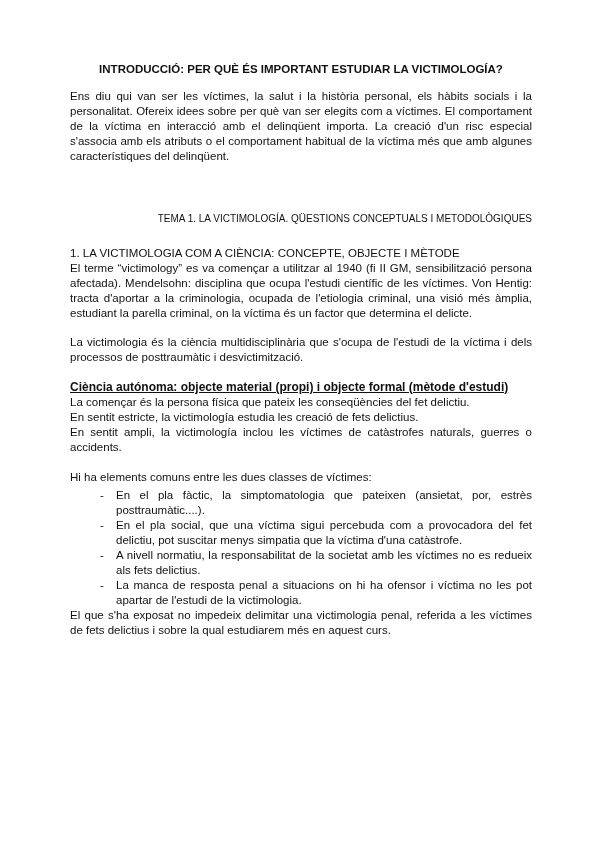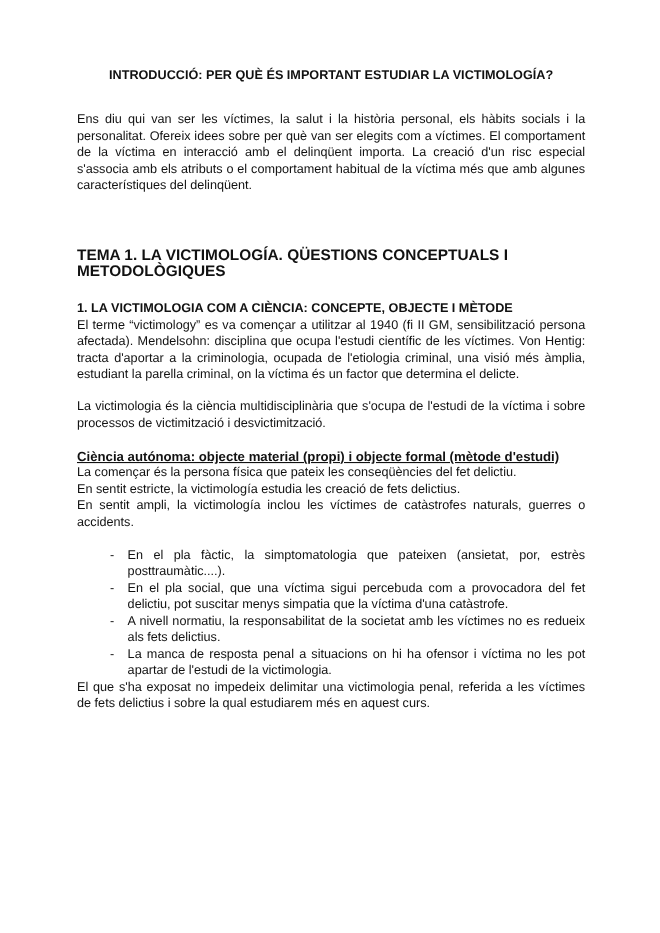--- a/index.html
+++ b/index.html
@@ -20,38 +20,38 @@
     height: 848px;
     padding: 62px 68px 40px 70px;
     background: #ffffff;
     overflow: hidden;
   }
   .doc-title {
     text-align: center;
     font-weight: bold;
     font-size: 11.5px;
     line-height: 15px;
-    margin: 0 0 25px 0;
+    margin: 0 0 12px 0;
   }
   .para {
     font-size: 11.5px;
     line-height: 15px;
     text-align: justify;
     margin: 0;
   }
   .intro-para { margin-bottom: 47px; }
   .tema-heading {
-    text-align: left;
-    font-weight: bold;
-    font-size: 14px;
+    text-align: right;
+    font-weight: normal;
+    font-size: 10px;
     line-height: 15px;
     margin: 0 0 20px 0;
   }
   .section-heading {
-    font-weight: bold;
+    font-weight: normal;
     font-size: 11.5px;
     line-height: 15px;
     margin: 0;
   }
   .para-terme { margin-bottom: 14px; }
   .para-def { margin-bottom: 15px; }
   .ciencia-heading-full {
     font-weight: bold;
     text-decoration: underline;
     font-size: 12px;
@@ -99,29 +99,30 @@
   <h1 class="doc-title">INTRODUCCIÓ: PER QUÈ ÉS IMPORTANT ESTUDIAR LA VICTIMOLOGÍA?</h1>
 
   <p class="para intro-para">Ens diu qui van ser les víctimes, la salut i la història personal, els hàbits socials i la personalitat. Ofereix idees sobre per què van ser elegits com a víctimes. El comportament de la víctima en interacció amb el delinqüent importa. La creació d'un risc especial s'associa amb els atributs o el comportament habitual de la víctima més que amb algunes característiques del delinqüent.</p>
 
   <h2 class="tema-heading">TEMA 1. LA VICTIMOLOGÍA. QÜESTIONS CONCEPTUALS I METODOLÒGIQUES</h2>
 
   <h3 class="section-heading">1. LA VICTIMOLOGIA COM A CIÈNCIA: CONCEPTE, OBJECTE I MÈTODE</h3>
 
   <p class="para para-terme">El terme “victimology” es va començar a utilitzar al 1940 (fi II GM, sensibilització persona afectada). Mendelsohn: disciplina que ocupa l'estudi científic de les víctimes. Von Hentig: tracta d'aportar a la criminologia, ocupada de l'etiologia criminal, una visió més àmplia, estudiant la parella criminal, on la víctima és un factor que determina el delicte.</p>
 
-  <p class="para para-def">La victimologia és la ciència multidisciplinària que s'ocupa de l'estudi de la víctima i sobre processos de victimització i desvictimització.</p>
+  <p class="para para-def">La victimologia és la ciència multidisciplinària que s'ocupa de l'estudi de la víctima i dels processos de posttraumàtic i desvictimització.</p>
 
   <div class="ciencia-block">
     <p class="para ciencia-heading-full">Ciència autónoma: objecte material (propi) i objecte formal (mètode d'estudi)</p>
     <p class="para">La començar és la persona física que pateix les conseqüències del fet delictiu.</p>
     <p class="para">En sentit estricte, la victimología estudia les creació de fets delictius.</p>
     <p class="para">En sentit ampli, la victimología inclou les víctimes de catàstrofes naturals, guerres o accidents.</p>
   </div>
 
+  <p class="para elements-intro">Hi ha elements comuns entre les dues classes de víctimes:</p>
 
   <div class="bullet-list">
     <div class="bullet-item">
       <span class="bullet-dash">-</span>
       <span class="bullet-text">En el pla fàctic, la simptomatologia que pateixen (ansietat, por, estrès posttraumàtic....).</span>
     </div>
     <div class="bullet-item">
       <span class="bullet-dash">-</span>
       <span class="bullet-text">En el pla social, que una víctima sigui percebuda com a provocadora del fet delictiu, pot suscitar menys simpatia que la víctima d'una catàstrofe.</span>
     </div>

